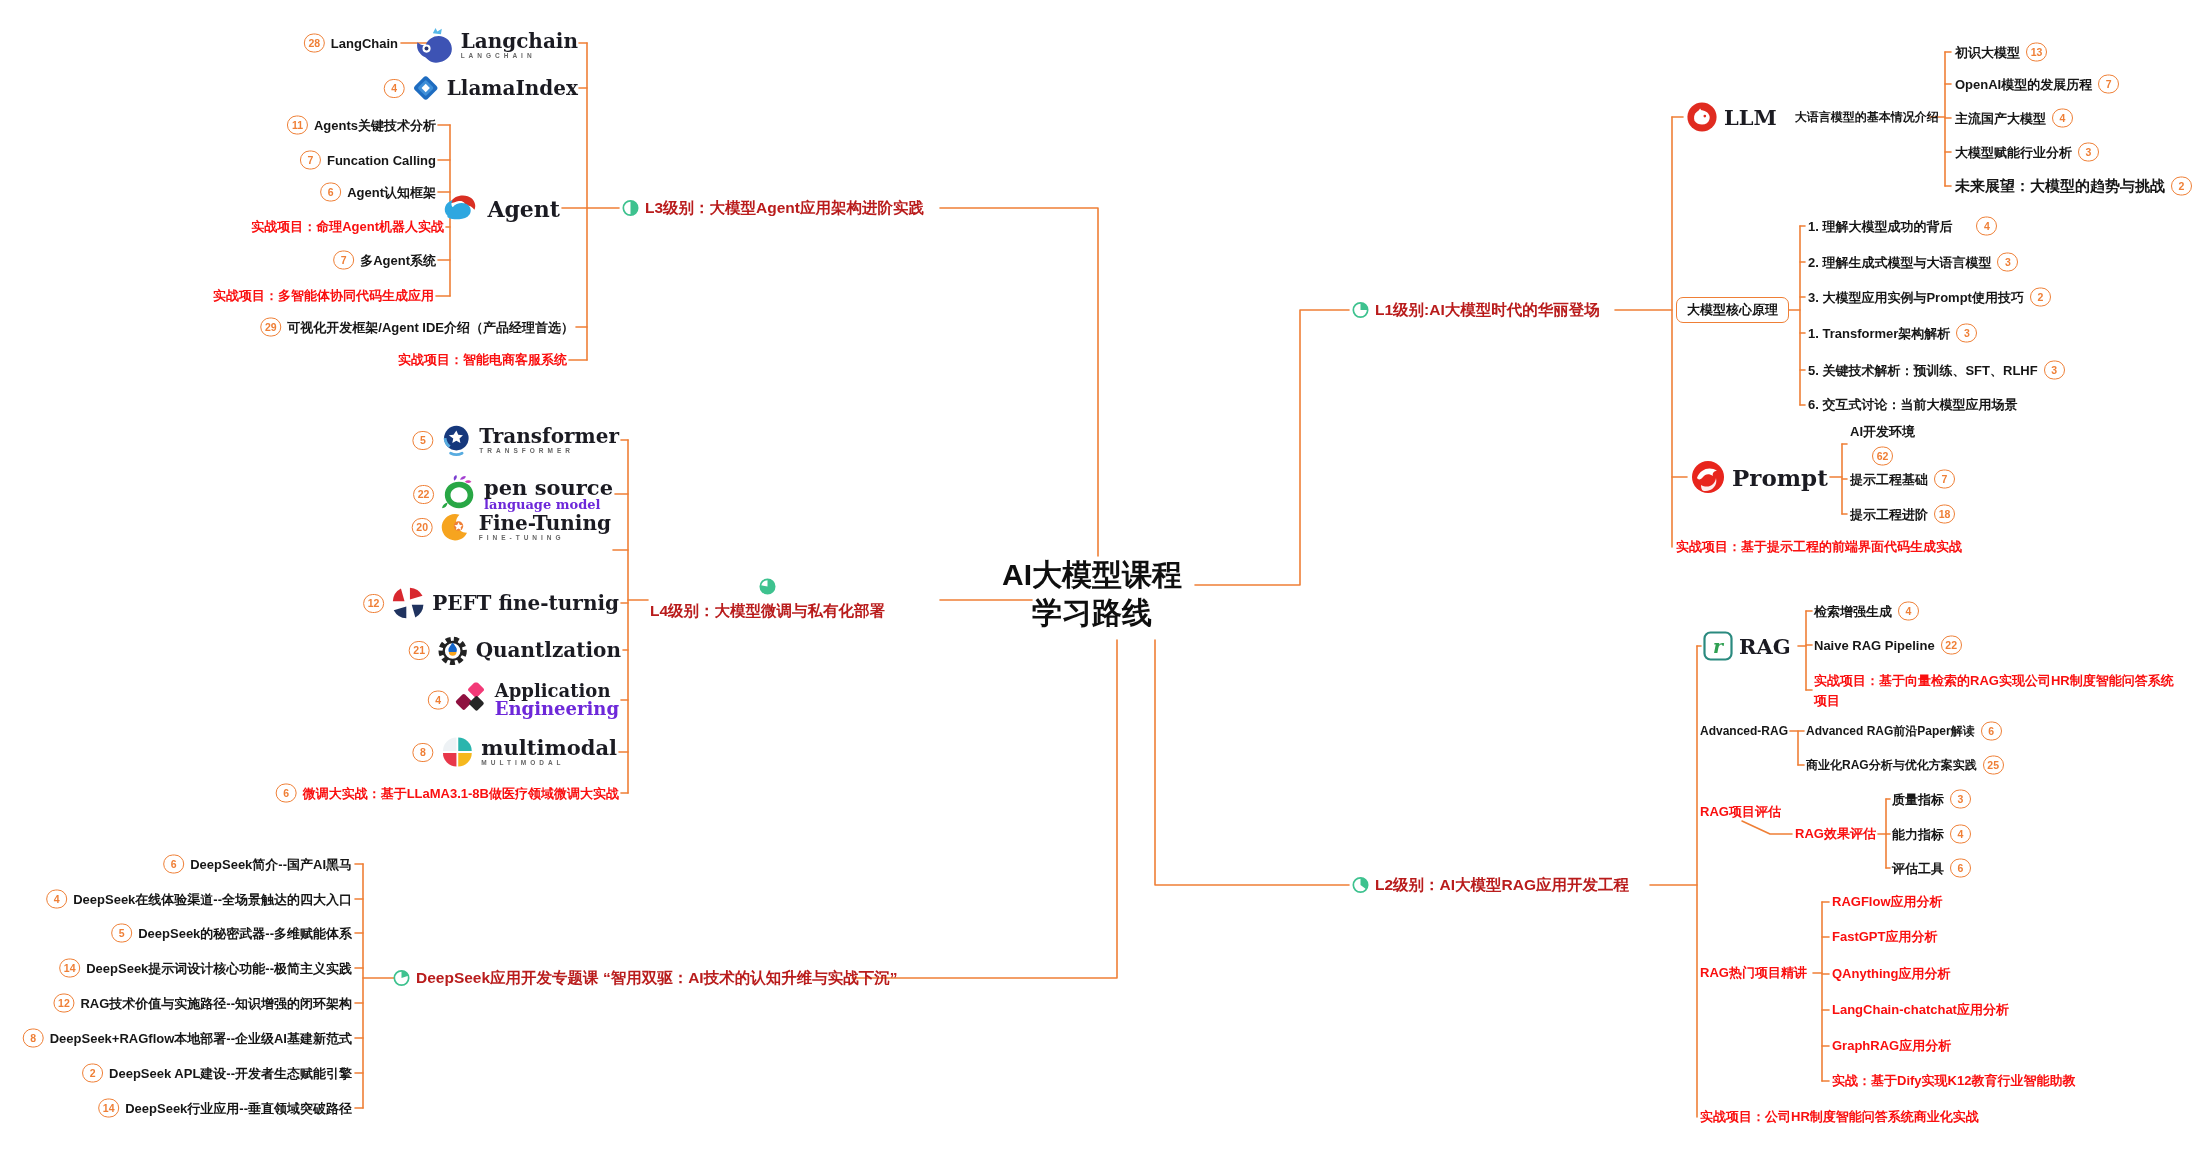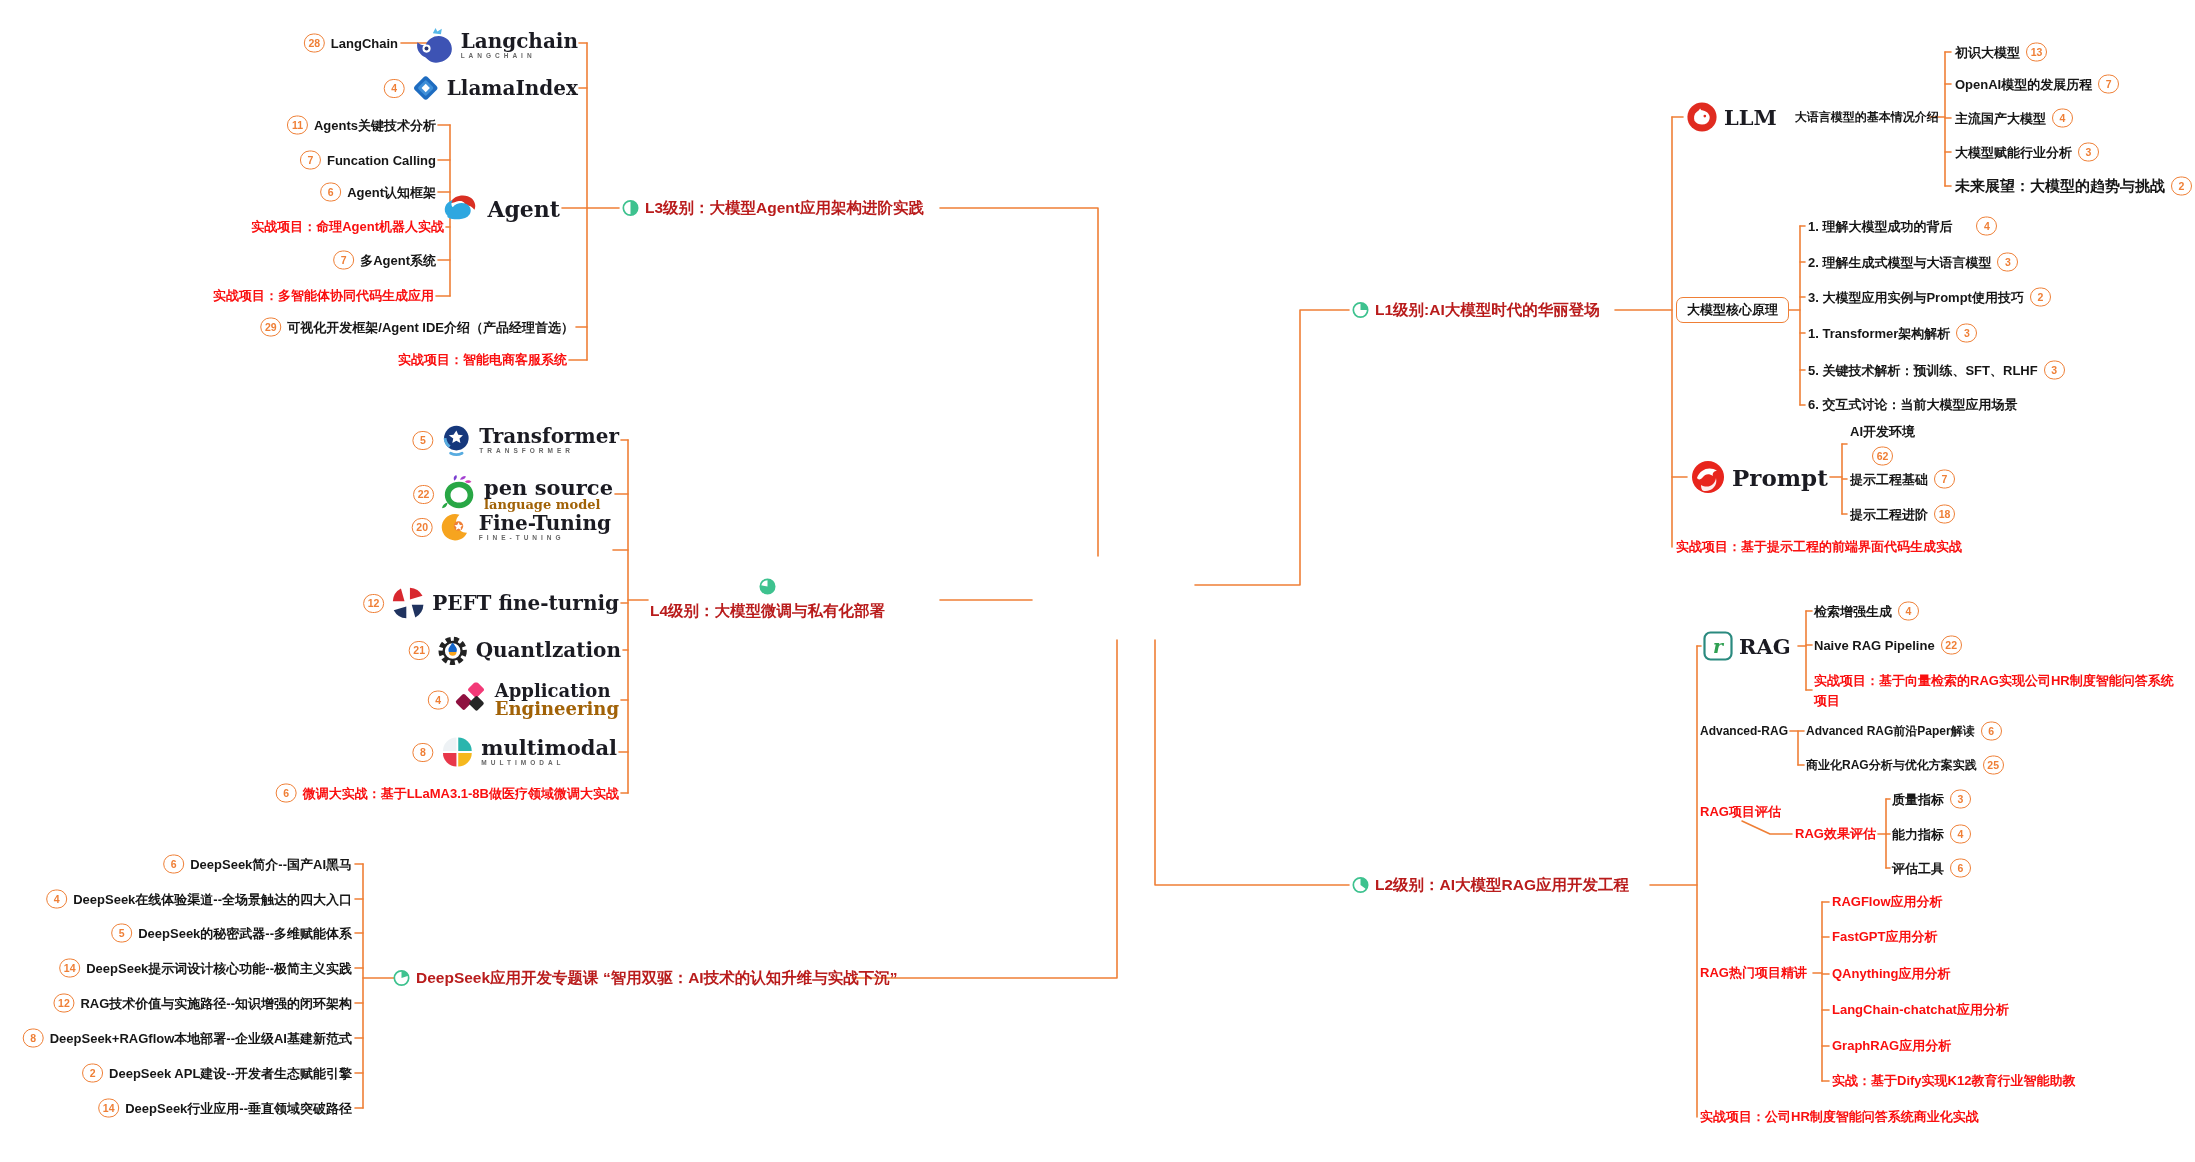--- a/index.html
+++ b/index.html
@@ -18,21 +18,21 @@
   .wrap{white-space:normal;}
   .wrap .t{display:inline-block;width:362px;line-height:1.5;}
   .boxed{border:1.6px solid #EF7F36;border-radius:7px;padding:3px 10px;background:#fff;}
   .badge{display:inline-flex;align-items:center;justify-content:center;min-width:13px;height:17px;
          padding:0 3px;border:1.6px solid #EF7F36;border-radius:10px;color:#EF7F36;
          font-size:10.5px;font-weight:700;background:#fff;line-height:1;}
   .icon{display:inline-flex;align-items:center;justify-content:center;line-height:0;}
   .logo-col{display:flex;flex-direction:column;align-items:flex-start;line-height:1;}
   .logo-main{font-family:"DejaVu Serif","Liberation Serif",serif;font-weight:700;color:#1b1b22;line-height:1;}
   .logo-caps{font-size:6.5px;letter-spacing:4px;color:#666;font-weight:700;margin-top:2px;font-family:"Liberation Sans",sans-serif;}
-  .logo-serif2{font-family:"DejaVu Serif","Liberation Serif",serif;font-weight:700;color:#a16207;line-height:1.05;}
+  .logo-serif2{font-family:"DejaVu Serif","Liberation Serif",serif;font-weight:700;color:#6d28d9;line-height:1.05;}
   .after{font-size:12px;font-weight:700;color:#161616;margin-left:12px;}
   .center-title{position:absolute;left:1092px;top:593px;transform:translate(-50%,-50%);
       font-size:30px;font-weight:800;color:#0f0f0f;text-align:center;line-height:1.25;
       white-space:nowrap;z-index:2;}
 </style>
 </head>
 <body>
 
 <div class="stage">
   <svg id="edges" viewBox="0 0 2195 1162">
@@ -540,13 +540,17 @@
       <div class="node a-left red" style="left: 1832px; top: 1046px;">
         <span class="t">GraphRAG应用分析</span>
       </div>
       <div class="node a-left red" style="left: 1832px; top: 1081px;">
         <span class="t">实战：基于Dify实现K12教育行业智能助教</span>
       </div>
       <div class="node a-left red" style="left: 1700px; top: 1117px;">
         <span class="t">实战项目：公司HR制度智能问答系统商业化实战</span>
       </div>
     </div>
+  <div class="center-title">
+    <div>AI大模型课程</div>
+    <div>学习路线</div>
+  </div>
 </div>
 
 </body></html>

